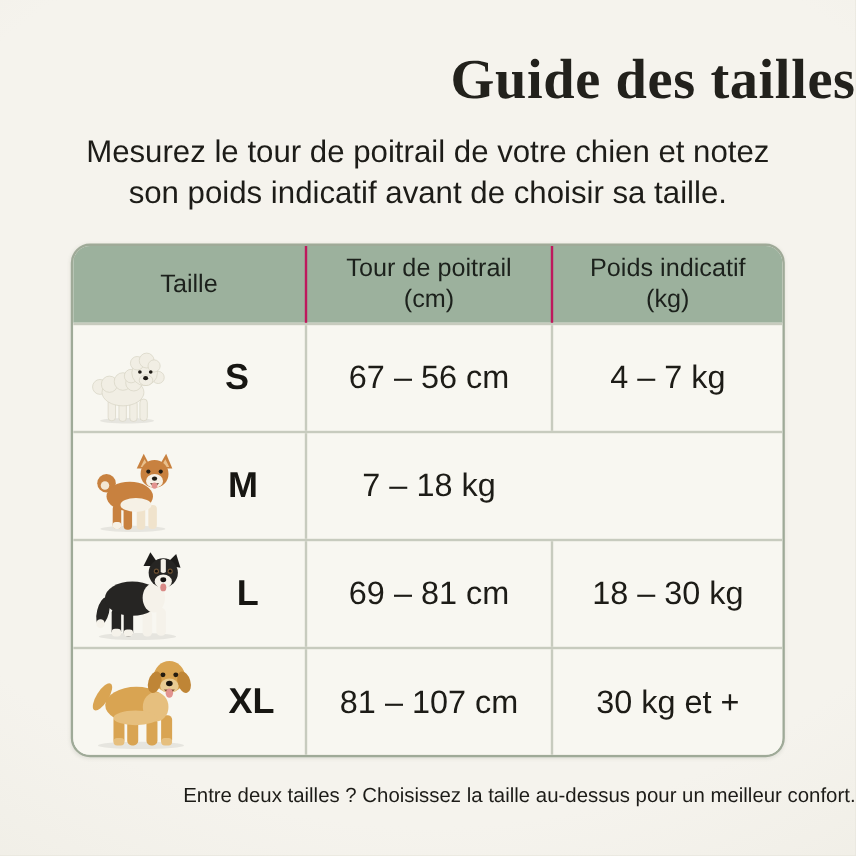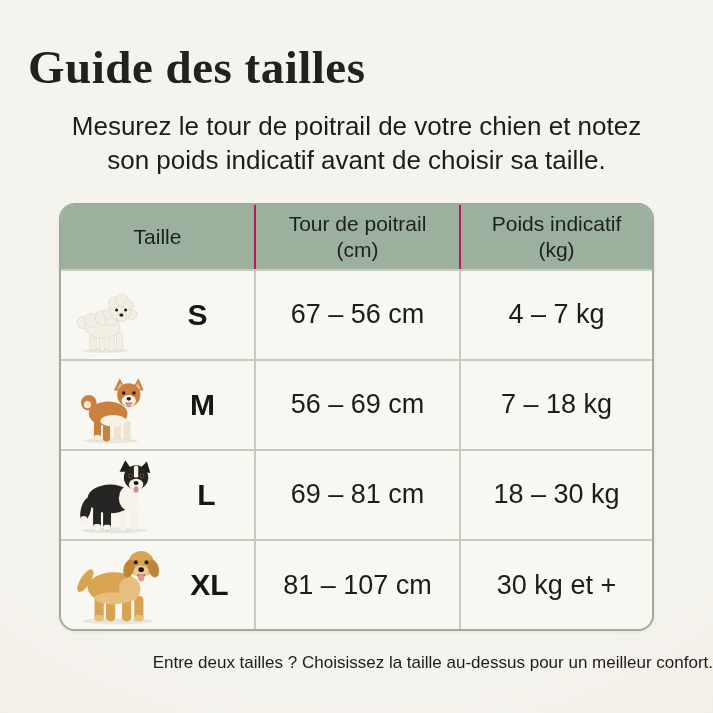--- a/index.html
+++ b/index.html
@@ -11,21 +11,21 @@
     font-family: "Liberation Sans", sans-serif;
     color: #201f1a;
     overflow: hidden;
     position: relative;
   }
   .page-title {
     font-family: "Liberation Serif", serif;
     font-weight: 600;
     font-size: 47px;
     letter-spacing: 0.5px;
-    text-align: left;
+    text-align: right;
     padding-top: 40px;
     color: #22211c;
     padding-left: 28px;
   }
   .subtitle {
     margin-top: 16px;
     text-align: center;
     font-size: 26px;
     line-height: 1.3;
     color: #1d1c18;
@@ -164,21 +164,20 @@
           <circle cx="86" cy="34" r="18" fill="#c8813f"></circle>
           <ellipse cx="86" cy="43" rx="11" ry="9" fill="#f6f1e6"></ellipse>
           <circle cx="78" cy="31" r="2.7" fill="#221d15"></circle>
           <circle cx="94" cy="31" r="2.7" fill="#221d15"></circle>
           <ellipse cx="86" cy="40" rx="3.4" ry="2.8" fill="#221d15"></ellipse>
           <path d="M80,46 q6,7 12,0 z" fill="#5a3a28"></path>
           <ellipse cx="86" cy="49" rx="3.8" ry="4" fill="#e2938f"></ellipse>
         </svg>
         <span class="size-letter">M</span>
       </div>
-      <div class="td">56 – 69 cm</div>
       <div class="td">7 – 18 kg</div>
     </div>
 
     <div class="trow">
       <div class="td td-size">
         <svg class="dog" width="86" height="79" viewBox="0 0 120 110" preserveAspectRatio="xMidYMax meet">
           <ellipse cx="58" cy="105" rx="45" ry="4" fill="rgba(80,80,70,0.10)"></ellipse>
           <ellipse cx="18" cy="76" rx="7" ry="17" fill="#262523" transform="rotate(14 18 76)"></ellipse>
           <circle cx="15" cy="90" r="5" fill="#f5f2ea"></circle>
           <rect x="28" y="72" width="11" height="32" rx="5" fill="#262523"></rect>

